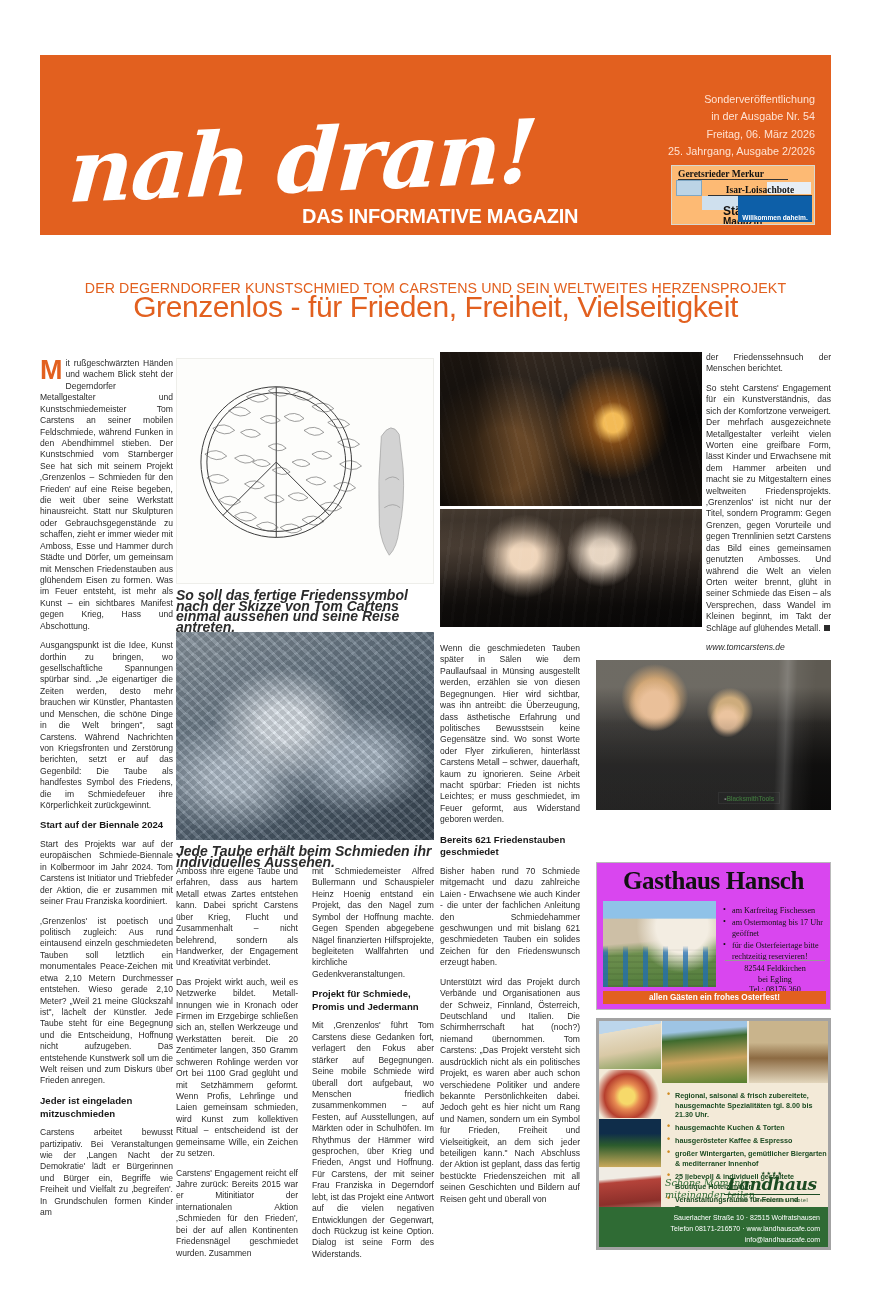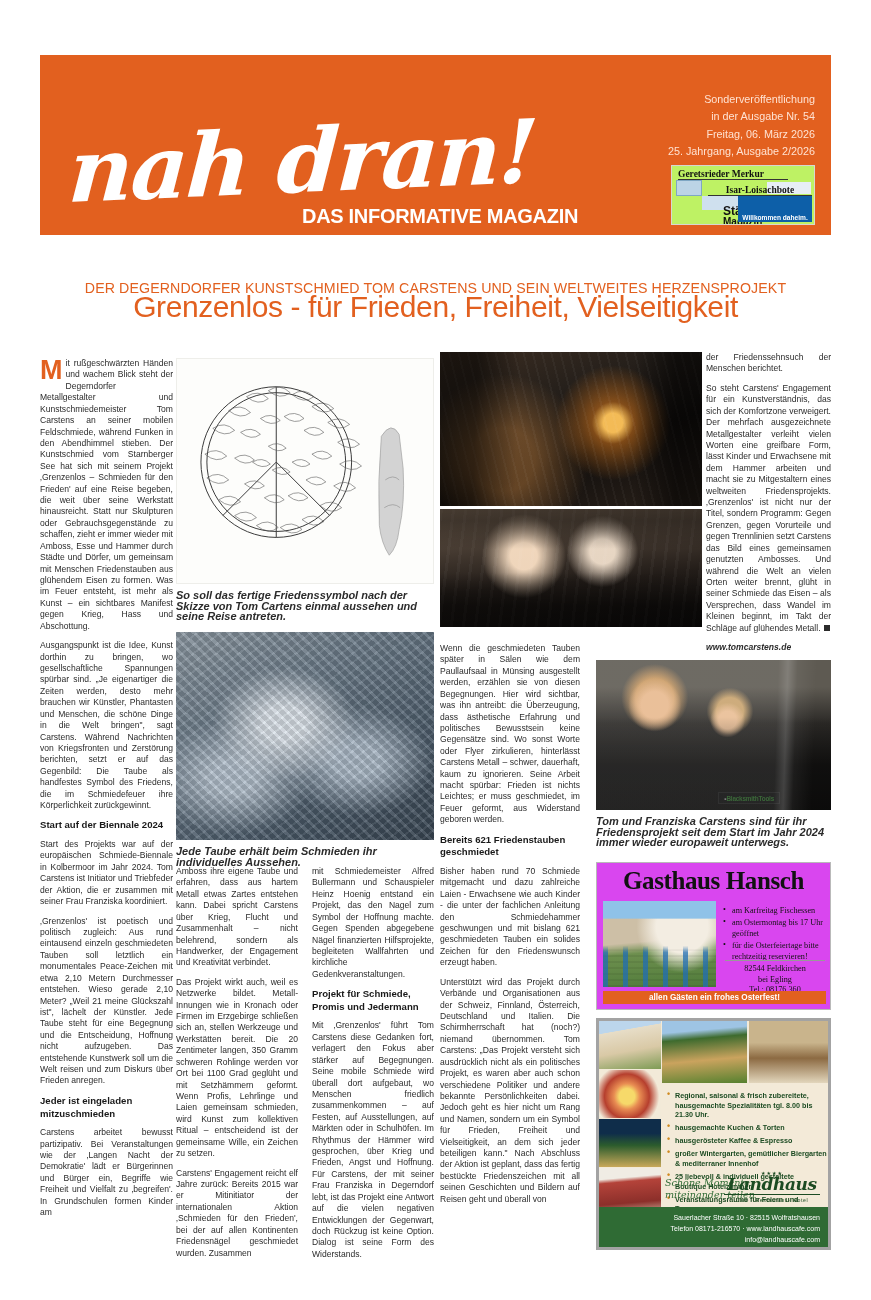--- a/index.html
+++ b/index.html
@@ -30,21 +30,21 @@
     font-size: 20px; font-weight: bold; color: #fff;
     letter-spacing: -0.3px;
   }
   .mast-meta {
     position: absolute; right: 16px; top: 36px; width: 250px;
     text-align: right; color: #ffe2d2; font-size: 10.8px; line-height: 1.62;
   }
   .mast-papers {
     position: absolute; right: 16px; top: 110px;
     width: 144px; height: 60px;
-    background: #bef264; border: 1px solid #d8d8d0;
+    background: #fdba74; border: 1px solid #d8d8d0;
     overflow: hidden;
   }
   .pp-title1 { position:absolute; left:6px; top:3px; width:110px; font-family:"Liberation Serif",serif; font-weight:bold; font-size:9.5px; color:#111; border-bottom:1px solid #333; }
   .pp-title2 { position:absolute; left:36px; top:19px; width:104px; font-family:"Liberation Serif",serif; font-weight:bold; font-size:9.5px; color:#111; border-bottom:1px solid #333; text-align:center; }
   .pp-title3 { position:absolute; left:3px; top:40px; font-family:"Liberation Sans",sans-serif; font-weight:bold; font-size:12px; color:#111; line-height:0.92;margin-left:48px; }
   .pp-title3 small { display:block; font-size:10px; }
   .pp-blue { position:absolute; right:2px; bottom:2px; width:74px; height:26px; background:#0d5fa8; color:#fff; font-size:6.6px; font-weight:bold; display:flex; align-items:flex-end; justify-content:center; padding-bottom:1px; }
   .pp-swatch-a { position:absolute; left:4px; top:14px; width:26px; height:16px; background:#bcd4e6; border:1px solid #7fa7c4;}
   .pp-swatch-b { position:absolute; left:30px; top:30px; width:58px; height:14px; background:#cfe0ee; }
   .pp-swatch-c { position:absolute; right:3px; top:16px; width:44px; height:12px; background:#e7eef5; }
@@ -74,25 +74,25 @@
     font-size: 9.6px; font-weight: bold; color: #1a1a1a;
     line-height: 12.6px; margin: 4px 0 7px 0; text-align: left;
   }
   .dropcap::first-letter {
     float: left; font-size: 27px; line-height: 22px;
     font-weight: bold; color: #e2601f;
     padding: 1px 3px 0 0;
   }
   .caption {
     position: absolute;
-    font-size: 11px; line-height: 10.6px;
+    font-size: 14px; line-height: 10.6px;
     font-style: italic; font-weight: bold; color: #2b2b2b;
   }
   .endmark { display:inline-block; width:6px; height:6px; background:#2b2b2b; margin-left:3px; vertical-align: 0px;}
-  .weburl { text-align:right; font-style: italic; font-weight:bold; }
+  .weburl { text-align:right; font-style: italic; font-weight:normal; }
 
   
   .photo { position: absolute; overflow: hidden; }
   .ph-sketch {
     background: #fdfdfb;
     border: 1px solid #eeeeea;
   }
 
   
   .sketch-svg { position:absolute; inset:0; width:100%; height:100%; }
@@ -378,21 +378,20 @@
     <p><span>So steht Carstens' Engagement für ein Kunstverständnis, das sich der Komfortzone verweigert. Der mehrfach ausgezeichnete Metallgestalter verleiht vielen Worten eine greifbare Form, lässt Kinder und Erwachsene mit dem Hammer arbeiten und macht sie zu Mitgestaltern eines weltweiten Friedensprojekts. ‚Grenzenlos' ist nicht nur der Titel, sondern Programm: Gegen Grenzen, gegen Vorurteile und gegen Trennlinien setzt Carstens das Bild eines gemeinsamen genutzten Ambosses. Und während die Welt an vielen Orten weiter brennt, glüht in seiner Schmiede das Eisen – als Versprechen, dass Wandel im Kleinen beginnt, im Takt der Schläge auf glühendes Metall.</span><span class="endmark"></span></p>
     <p class="weburl">www.tomcarstens.de</p>
   </div>
 
   <div class="photo ph4" style="left:596px; top:660px; width:235px; height:150px;">
     <div class="bst-badge">
       <i>▪</i>
         <span>BlacksmithTools</span>
     </div>
   </div>
-  <div class="caption" style="left:596px; top:816px; width:235px;">Tom und Franziska Carstens sind für ihr Friedensprojekt seit dem Start im Jahr 2024 immer wieder europaweit unterwegs.</div>
 
   <div class="ad1">
     <div class="ad1-title">Gasthaus Hansch</div>
     <div class="ad1-photo"></div>
     <ul class="ad1-bullets">
       <li>am Karfreitag Fischessen</li>
       <li>am Ostermontag bis 17 Uhr geöffnet</li>
       <li>für die Osterfeiertage bitte rechtzeitig reservieren!</li>
     </ul>
     <div class="ad1-rule"></div>

